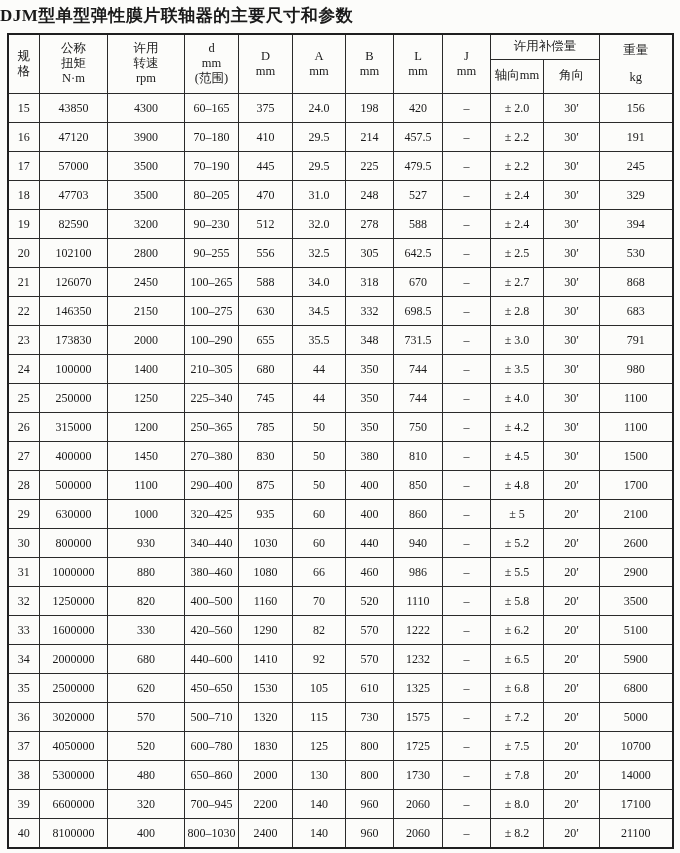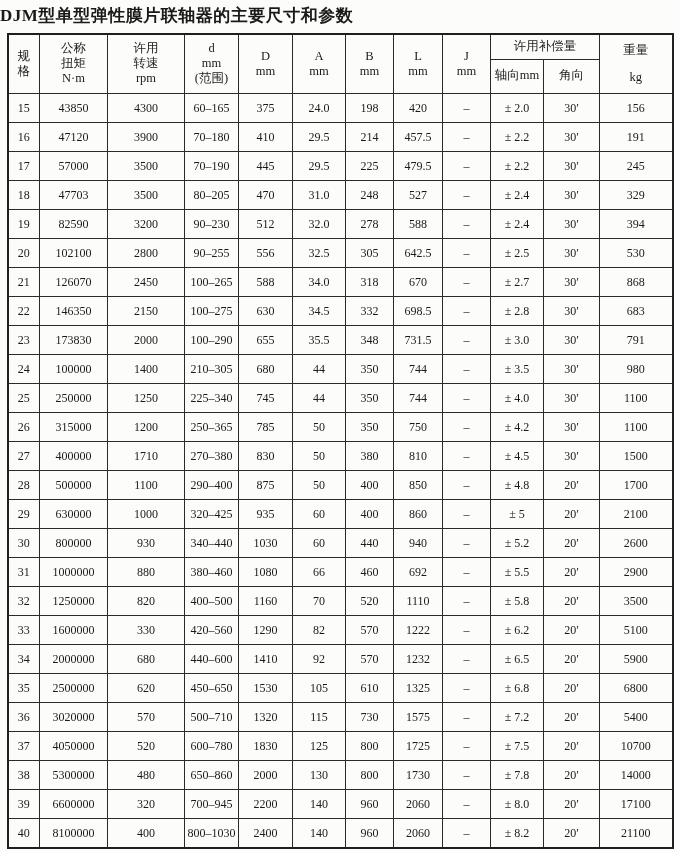--- a/index.html
+++ b/index.html
@@ -291,21 +291,21 @@
           <td>350</td>
           <td>750</td>
           <td>–</td>
           <td>± 4.2</td>
           <td>30′</td>
           <td>1100</td>
         </tr>
         <tr>
           <td>27</td>
           <td>400000</td>
-          <td>1710</td>
+          <td>1450</td>
           <td>270–380</td>
           <td>830</td>
           <td>50</td>
           <td>380</td>
           <td>810</td>
           <td>–</td>
           <td>± 4.5</td>
           <td>30′</td>
           <td>1500</td>
         </tr>
@@ -352,21 +352,21 @@
           <td>2600</td>
         </tr>
         <tr>
           <td>31</td>
           <td>1000000</td>
           <td>880</td>
           <td>380–460</td>
           <td>1080</td>
           <td>66</td>
           <td>460</td>
-          <td>692</td>
+          <td>986</td>
           <td>–</td>
           <td>± 5.5</td>
           <td>20′</td>
           <td>2900</td>
         </tr>
         <tr>
           <td>32</td>
           <td>1250000</td>
           <td>820</td>
           <td>400–500</td>
@@ -426,21 +426,21 @@
           <td>3020000</td>
           <td>570</td>
           <td>500–710</td>
           <td>1320</td>
           <td>115</td>
           <td>730</td>
           <td>1575</td>
           <td>–</td>
           <td>± 7.2</td>
           <td>20′</td>
-          <td>5400</td>
+          <td>5000</td>
         </tr>
         <tr>
           <td>37</td>
           <td>4050000</td>
           <td>520</td>
           <td>600–780</td>
           <td>1830</td>
           <td>125</td>
           <td>800</td>
           <td>1725</td>

